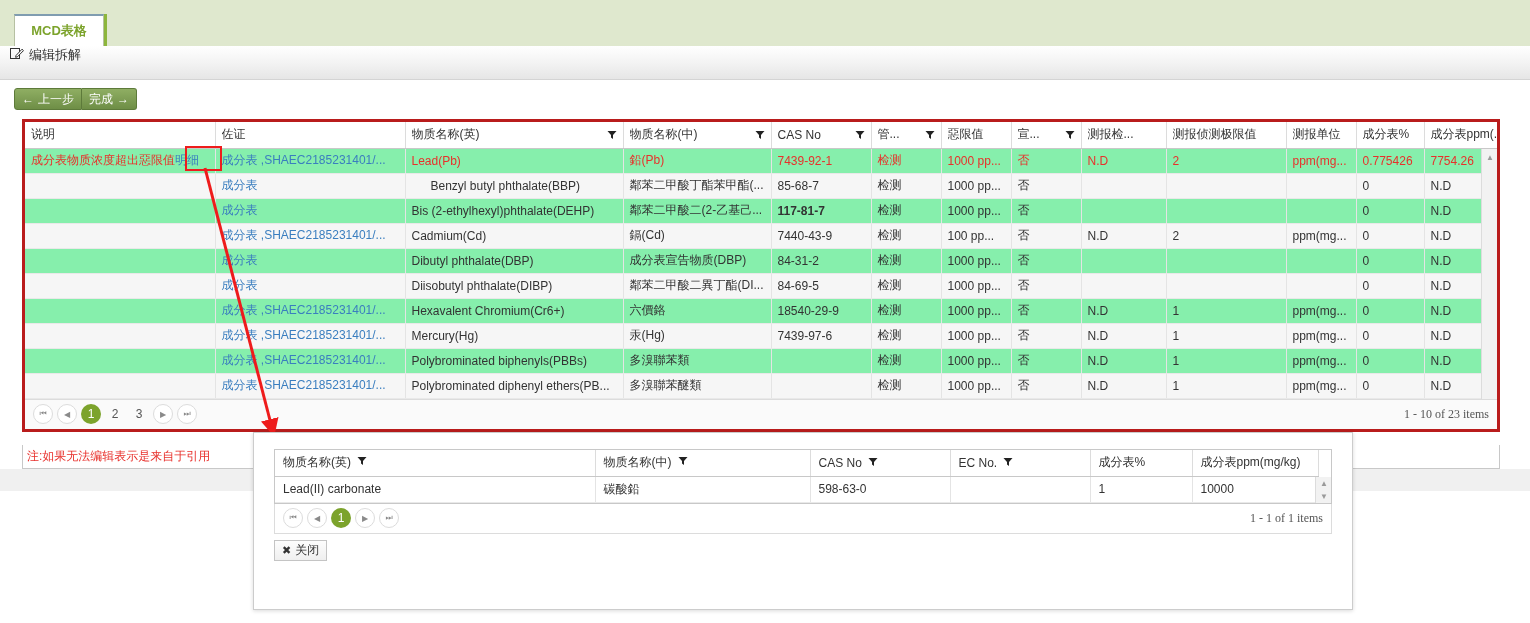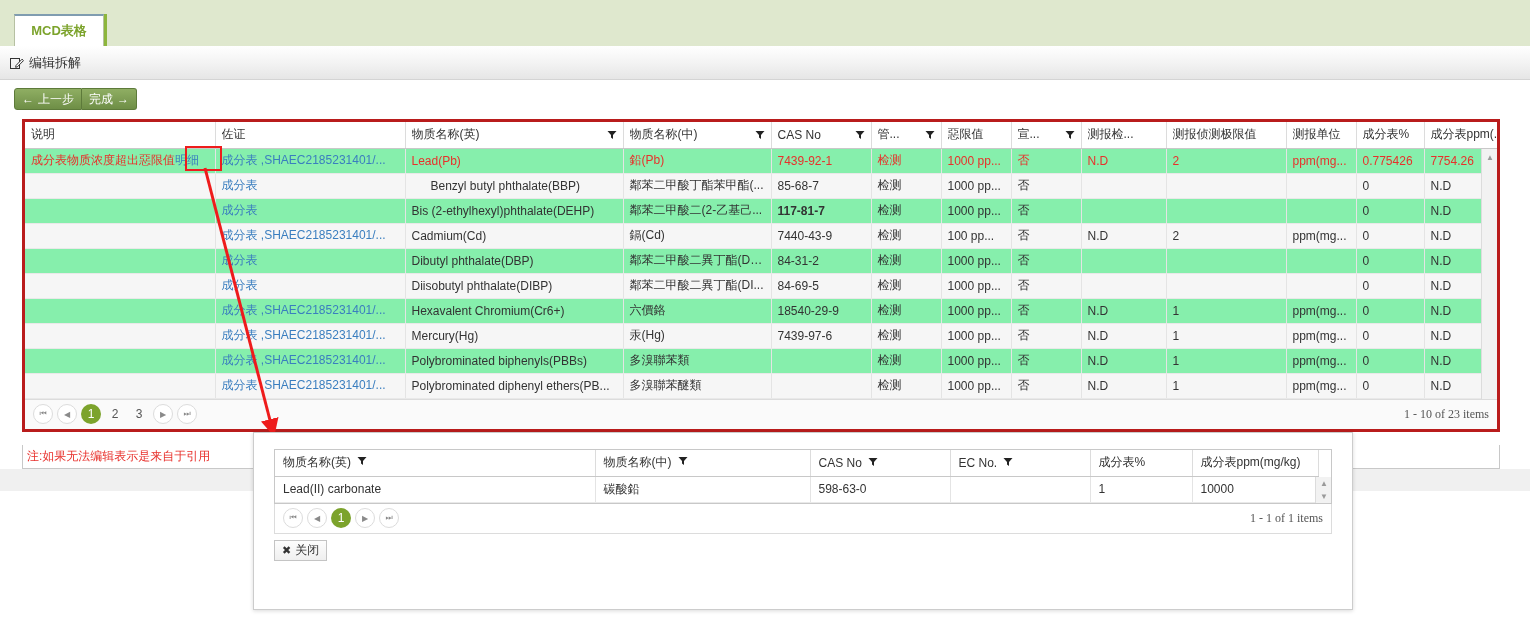--- a/index.html
+++ b/index.html
@@ -53,21 +53,21 @@
 
   
   #sub-header {
     position: absolute;
     left: 0; top: 46px;
     width: 1530px; height: 34px;
     background: linear-gradient(to bottom, #ffffff 0%, #f2f2f2 55%, #e6e6e6 100%);
     border-bottom: 1px solid #d4d4d4;
     box-sizing: border-box;
     display: flex;
-    align-items: center;
+    align-items: flex-start;
     padding-left: 10px;
   }
   .edit-icon {
     display: inline-block;
     width: 14px; height: 14px;
     margin-right: 5px;
     position: relative;
   }
   .edit-icon svg { display: block; }
   #sub-header .sub-title {
@@ -534,21 +534,21 @@
             <td style="width: 85px;">N.D</td>
             <td style="width: 120px;">2</td>
             <td style="width: 70px;">ppm(mg...</td>
             <td style="width: 68px;">0</td>
             <td style="width: 93px;">N.D</td>
           </tr>
           <tr>
             <td class="cell-desc" style="width: 190px;"><span></span></td>
             <td style="width: 190px;"><span class="link">成分表</span></td>
             <td style="width: 218px;">Dibutyl phthalate(DBP)</td>
-            <td style="width: 148px;">鄰苯二甲酸二異丁酯(DBP)</td>
+            <td style="width: 148px;">成分表宣告物质(DBP)</td>
             <td style="width: 100px;">84-31-2</td>
             <td style="width: 70px;">检测</td>
             <td style="width: 70px;">1000 pp...</td>
             <td style="width: 70px;">否</td>
             <td style="width: 85px;"></td>
             <td style="width: 120px;"></td>
             <td style="width: 70px;"></td>
             <td style="width: 68px;">0</td>
             <td style="width: 93px;">N.D</td>
           </tr>

